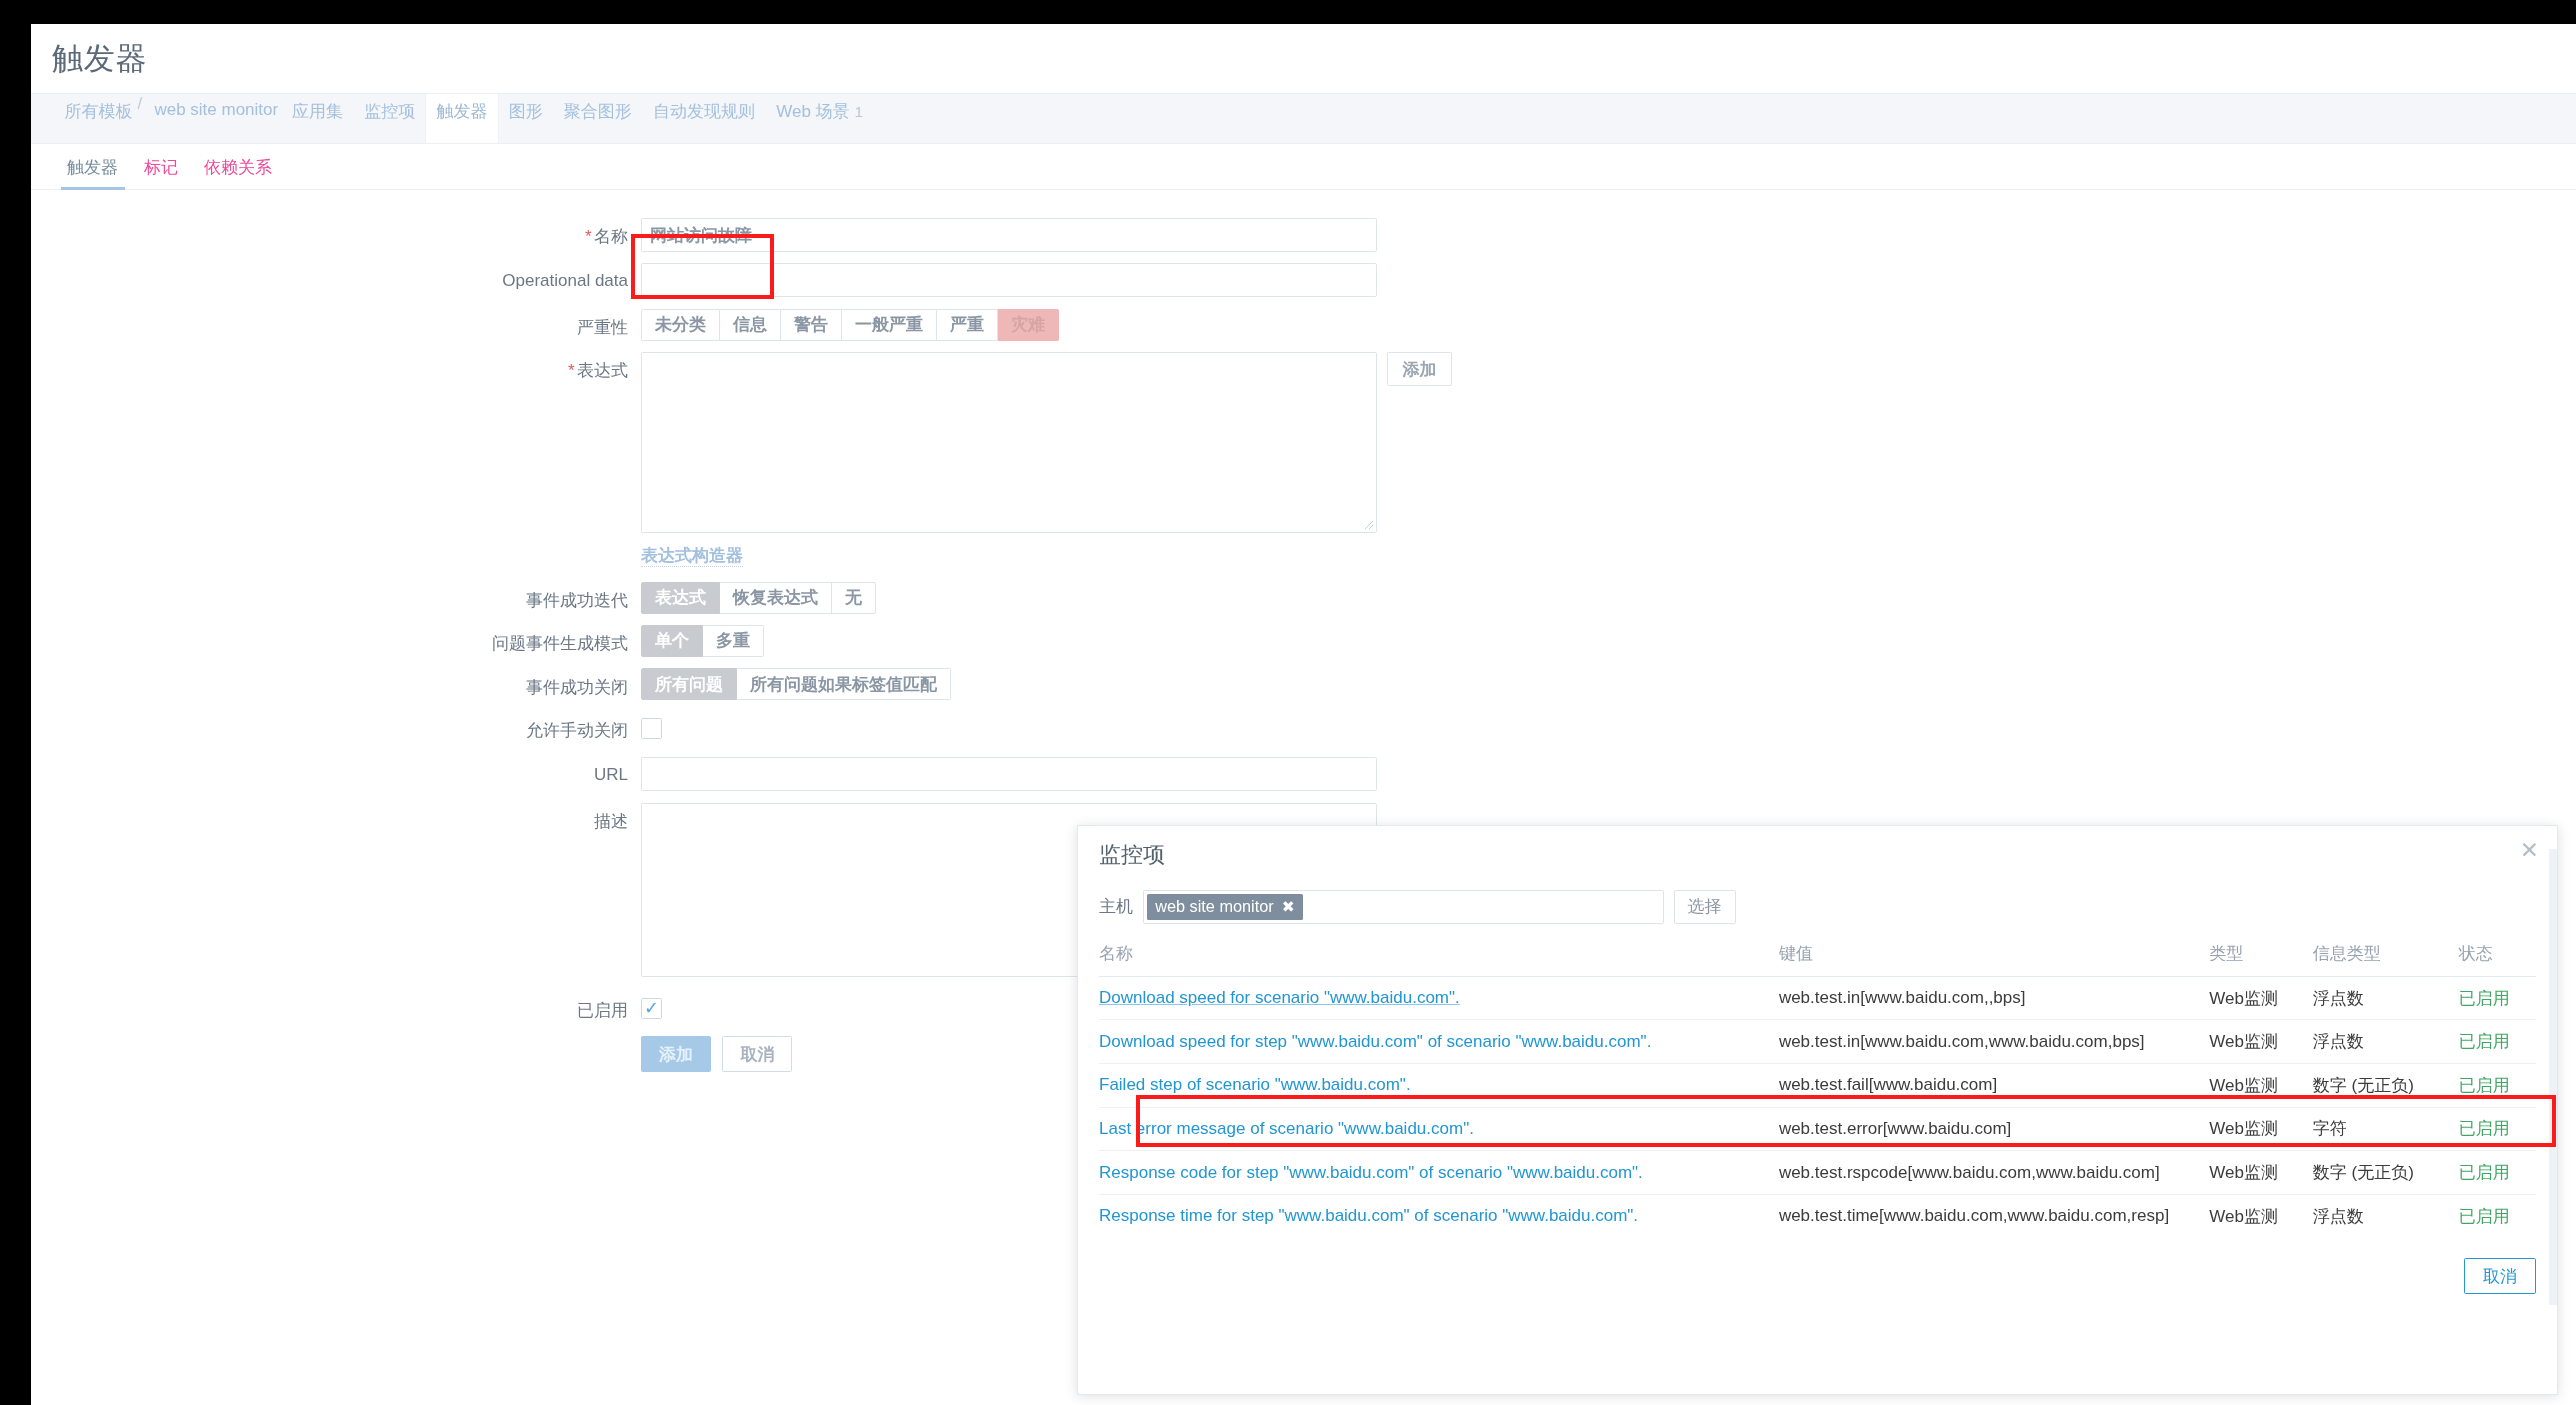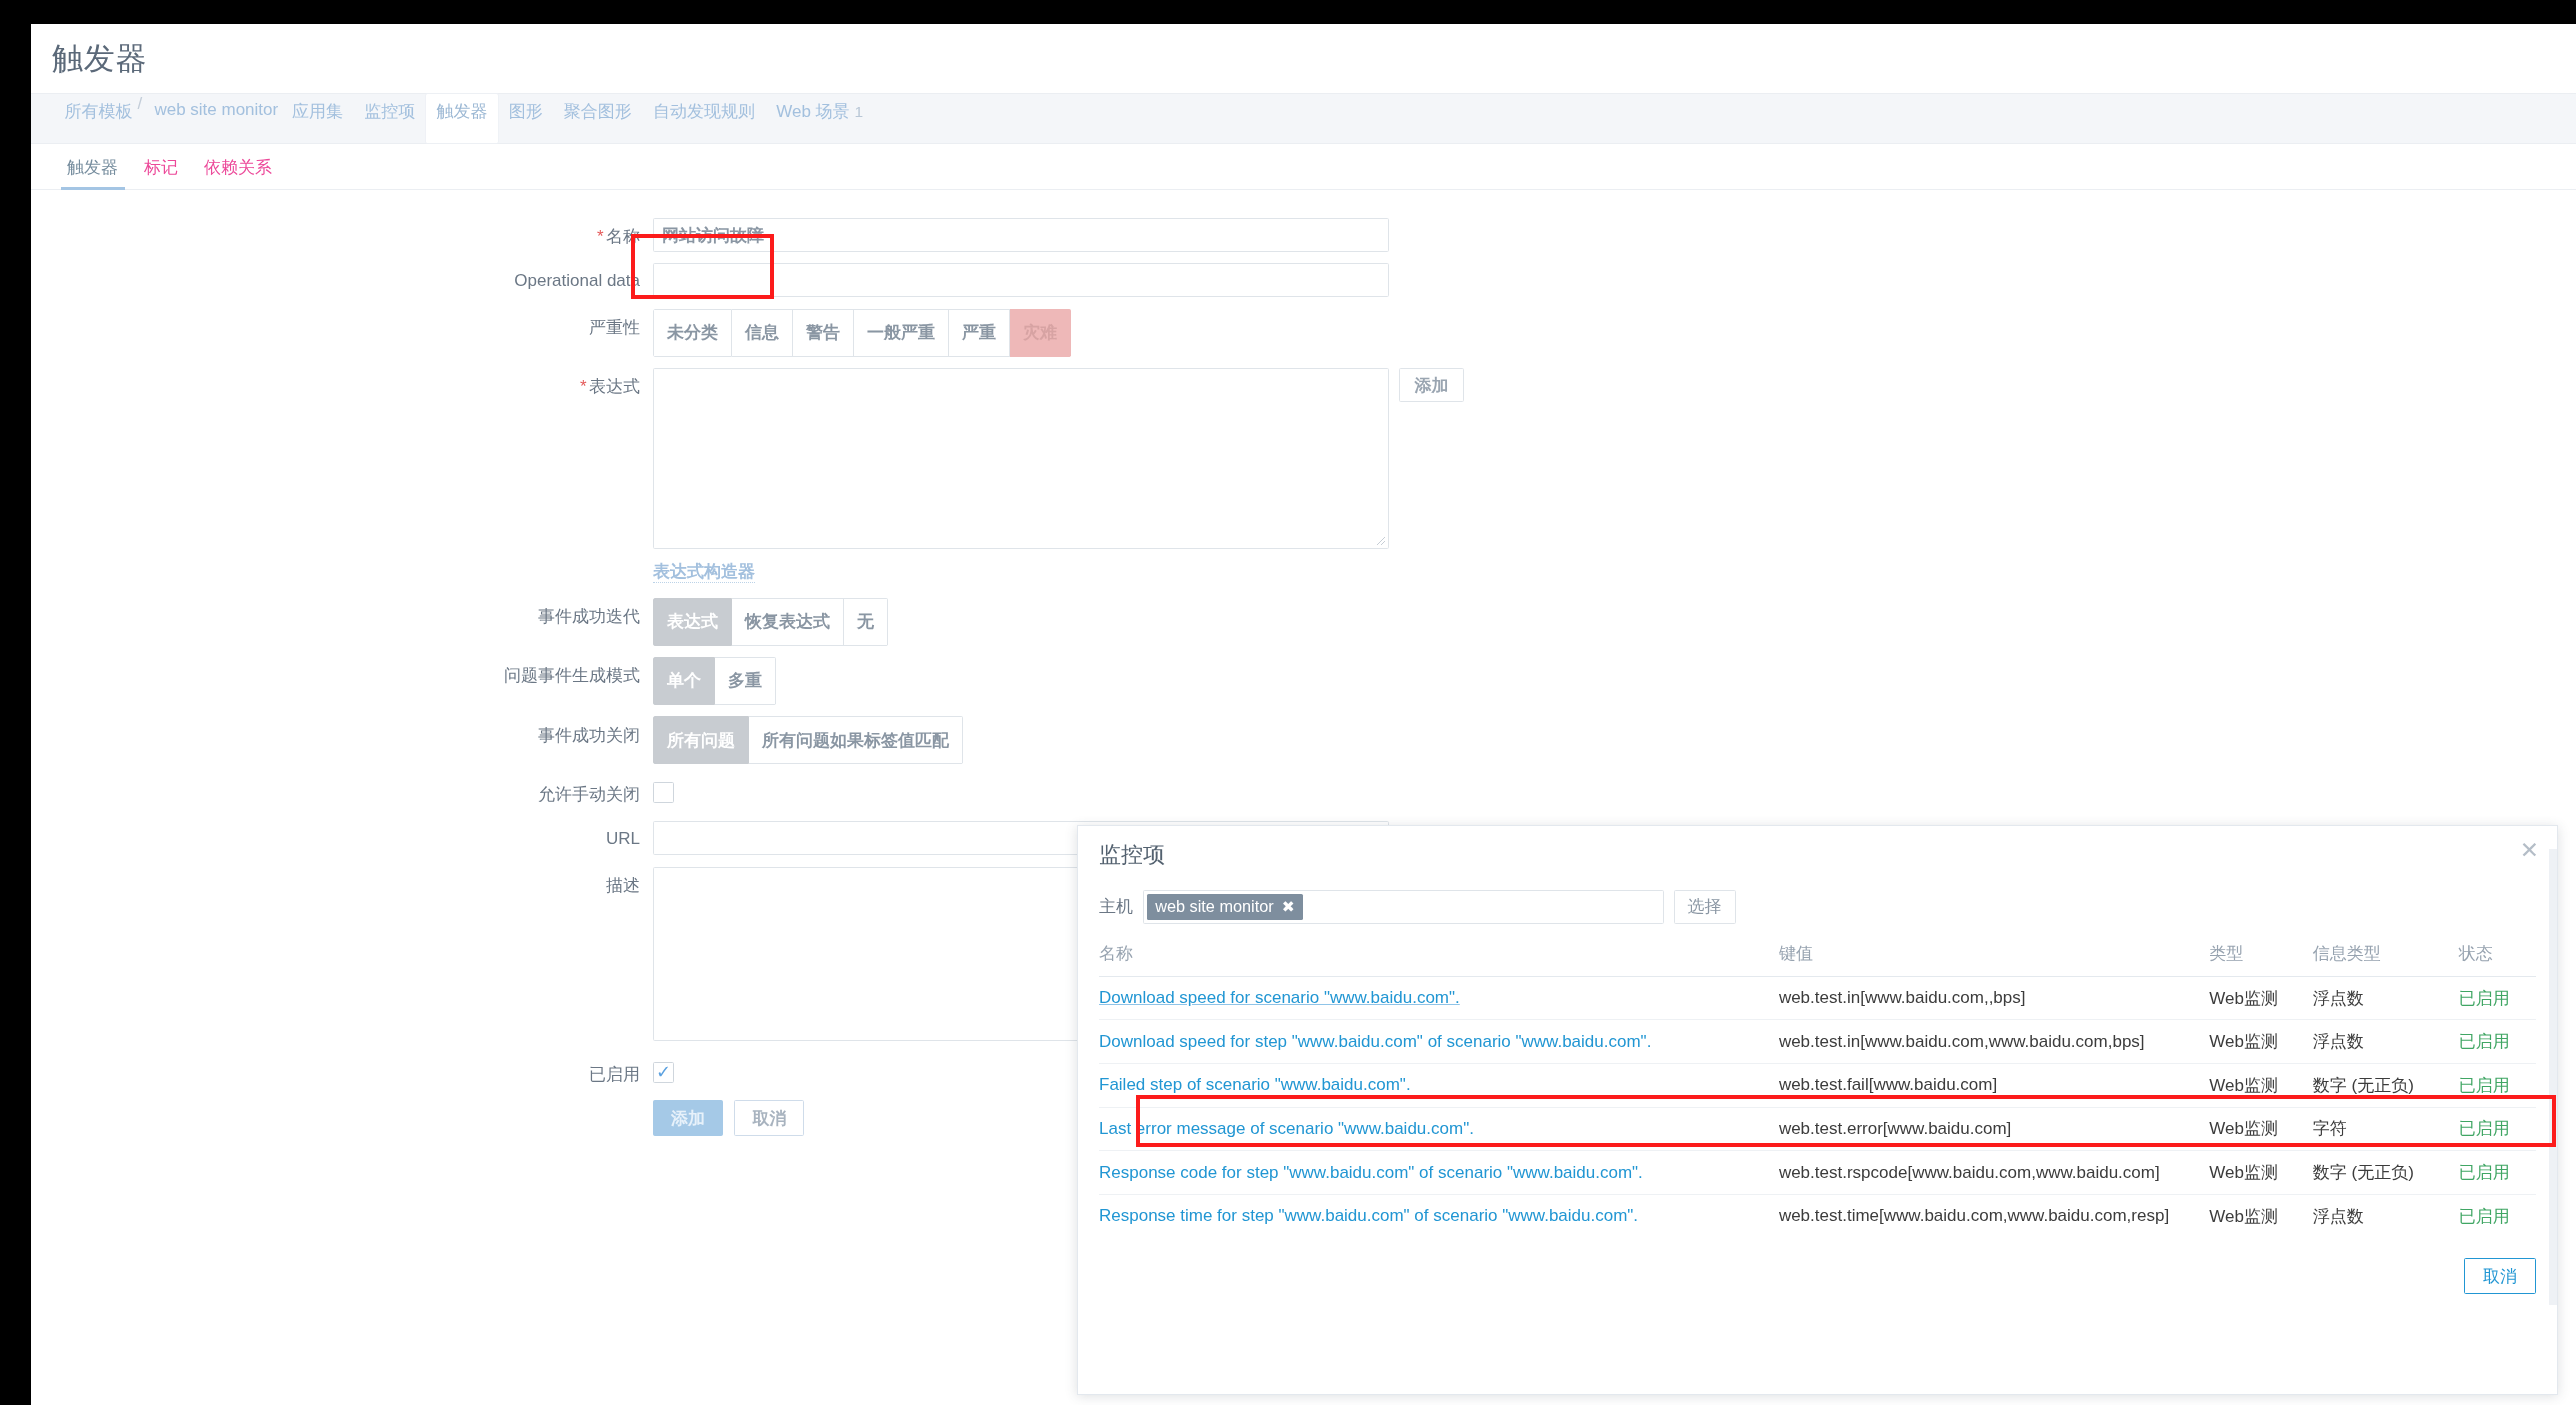--- a/index.html
+++ b/index.html
@@ -78,21 +78,20 @@
   .tab.active { color:#768d9e; }
   .tab.active::after {
     content:""; position:absolute; left:6.5px; right:6.5px; bottom:-0.8px;
     height:3.3px; background:#a4c5e4;
   }
 
   
   #form {
     padding-top: 28px;
     position: relative;
-    padding-left: 12px;
   }
   .row {
     display: flex;
     align-items: flex-start;
     margin-bottom: 11.4px;
   }
   .lbl {
     width: 610px;
     text-align: right;
     padding-right: 13px;
@@ -129,21 +128,21 @@
     content:""; position:absolute; right:3.3px; bottom:3.3px;
     width:8.1px; height:8.1px;
     background:
       linear-gradient(135deg, transparent 45%, #c7ced6 45%, #c7ced6 55%, transparent 55%),
       linear-gradient(135deg, transparent 70%, #c7ced6 70%, #c7ced6 80%, transparent 80%);
   }
 
   
   .seg { display: inline-flex; border-radius:1.6px; overflow:hidden; }
   .seg .opt {
-    height: 48px; min-width: 0;
+    height: 32px; min-width: 0;
     padding: 0 13px;
     display: flex; align-items: center; justify-content: center;
     font-size: 17px;
     color: #8a96a3;
     background: #ffffff;
     border: 0.8px solid #dfe4e9;
     border-left-width: 0;
     white-space: nowrap;
   }
   .seg .opt:first-child { border-left-width:0.8px; border-radius:1.6px 0 0 1.6px; }

